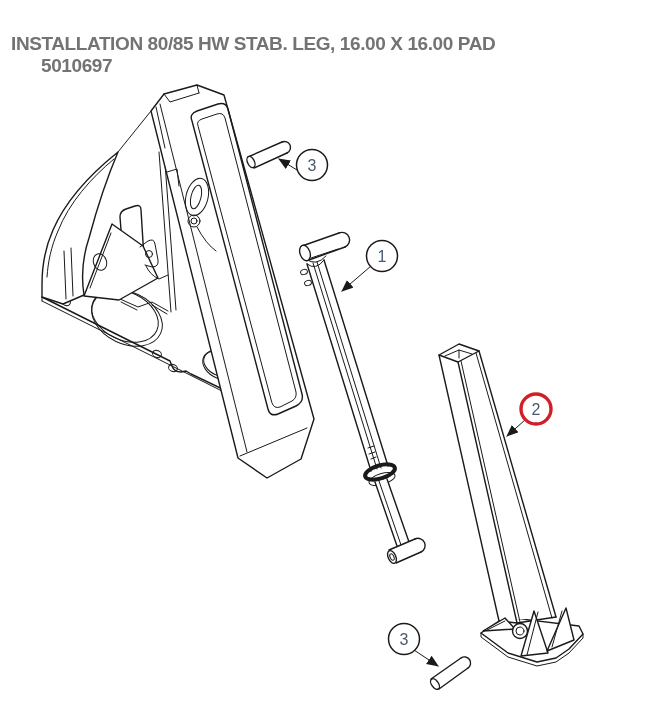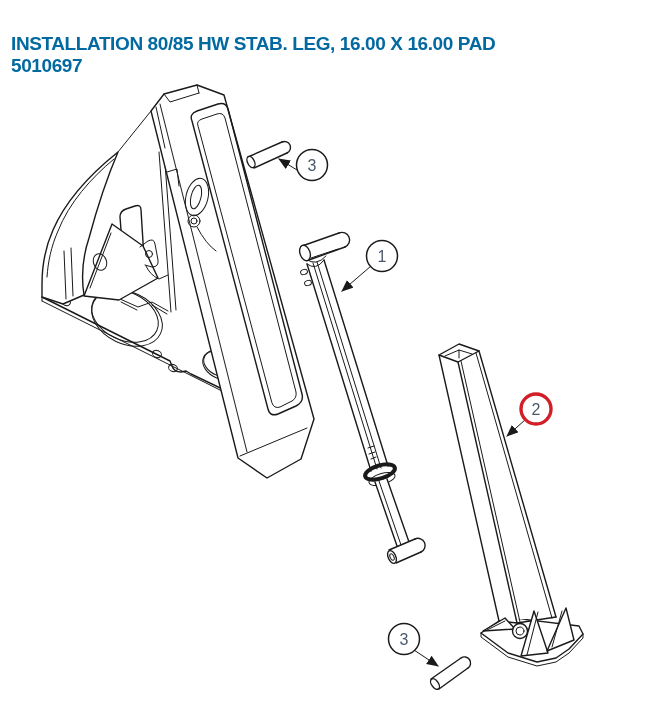--- a/index.html
+++ b/index.html
@@ -1,20 +1,20 @@
 <!DOCTYPE html>
 <html><head>
 <meta charset="utf-8">
 <style>
   html,body{margin:0;padding:0;background:#ffffff;}
   .page{position:relative;width:652px;height:705px;background:#ffffff;overflow:hidden;
         font-family:"Liberation Sans",sans-serif;}
   .title-block{position:absolute;left:11px;top:33px;width:620px;
-        font-weight:700;font-size:19px;line-height:1.18;letter-spacing:-0.4px;color:#0369a1;}
-  .title-block .t2{margin-top:0;}
+        font-weight:700;font-size:19px;line-height:1.18;letter-spacing:-0.4px;color:#737373;}
+  .title-block .t2{margin-top:0;margin-left:30px;}
   svg{position:absolute;left:0;top:0;}
   .ln{fill:none;stroke:#1a1a1a;stroke-width:1.4;stroke-linejoin:round;stroke-linecap:round;}
   .lnt{fill:none;stroke:#1a1a1a;stroke-width:1;stroke-linejoin:round;stroke-linecap:round;}
   .wh{fill:#ffffff;stroke:#1a1a1a;stroke-width:1.4;stroke-linejoin:round;}
   .whn{fill:#ffffff;stroke:none;}
   .callout-num{font-family:"Liberation Sans",sans-serif;font-size:16px;}
 </style>
 </head>
 <body>
 

